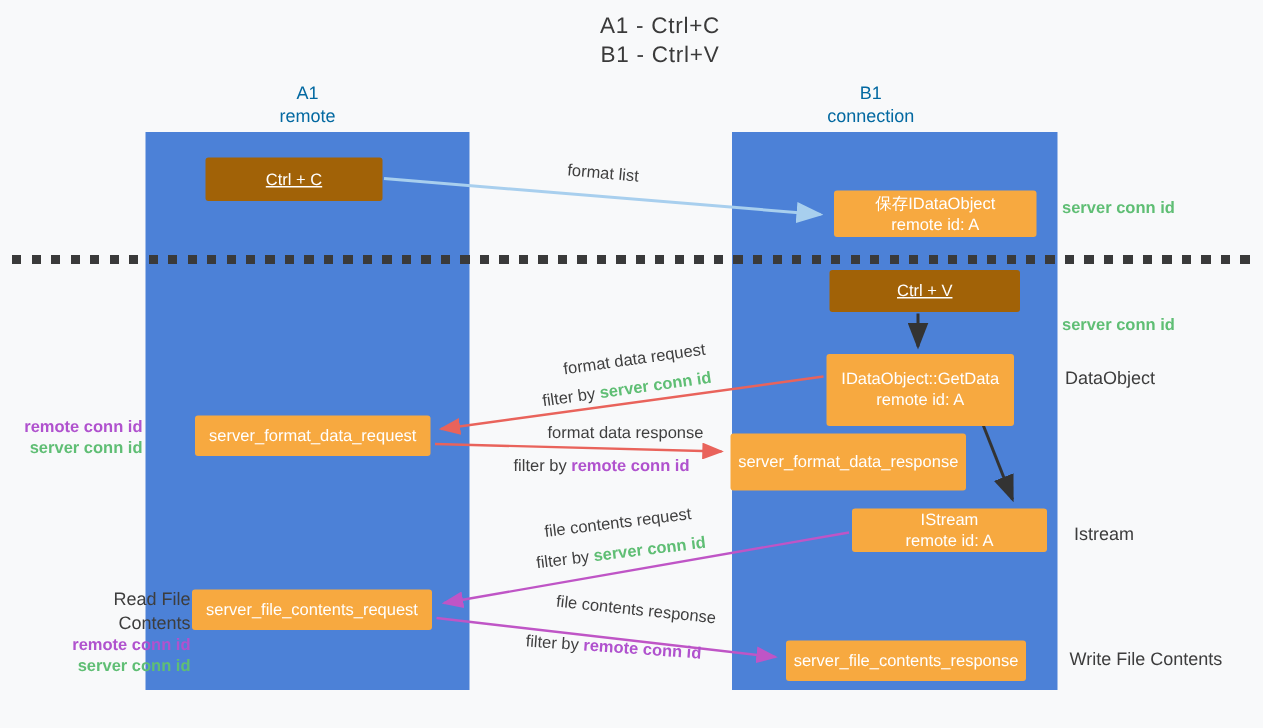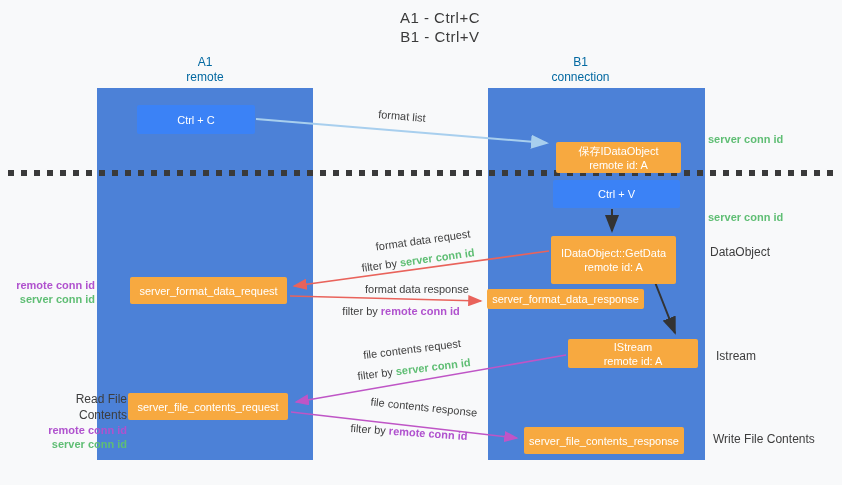--- a/index.html
+++ b/index.html
@@ -20,21 +20,21 @@
   .col-right{left:488px;width:217px;}
   .dashed{
     left:8px;top:170px;width:828px;height:6px;
     background:repeating-linear-gradient(90deg,#3a3a3a 0 6px,transparent 6px 13px);
   }
   .box{
     position:absolute;display:flex;flex-direction:column;justify-content:center;
     align-items:center;text-align:center;color:#ffffff;font-size:11px;line-height:14px;
     border-radius:2px;z-index:4;
   }
-  .green{background:#3b82f6;}
+  .green{background:#a16207;text-decoration:underline;}
   .orange{background:#f7a940;}
   .lbl{position:absolute;font-size:11px;white-space:nowrap;color:#3f3f3f;z-index:5;}
   .ctr{transform:translate(-50%,-50%);}
   .g{color:#5fbe74;font-weight:bold;}
   .p{color:#b052ce;font-weight:bold;}
   .side-dark{font-size:12px;color:#3d3d3d;}
   .left-stack{left:0;width:95px;text-align:right;font-size:11px;line-height:14px;}
   svg.arrows{position:absolute;left:0;top:0;z-index:3;pointer-events:none;}
 </style>
 </head>
@@ -82,39 +82,39 @@
     <line x1="290" y1="296" x2="481" y2="301" stroke="#e9635b" stroke-width="1.6" marker-end="url(#ah-red)"></line>
     <line x1="649" y1="267" x2="675" y2="333" stroke="#333333" stroke-width="2" marker-end="url(#ah-black)"></line>
     <line x1="566" y1="355" x2="296" y2="402" stroke="#bf55c6" stroke-width="1.6" marker-end="url(#ah-mag)"></line>
     <line x1="291" y1="412" x2="517" y2="438" stroke="#bf55c6" stroke-width="1.6" marker-end="url(#ah-mag)"></line>
   </svg>
 
   <div class="box green" style="left:137px;top:105px;width:118px;height:29px;">
     <div>Ctrl + C</div>
   </div>
 
-  <div class="box orange" style="left:556px;top:127px;width:125px;height:31px;margin-top:15px;">
+  <div class="box orange" style="left:556px;top:127px;width:135px;height:31px;">
     <div>保存IDataObject</div>
     <div>remote id: A</div>
   </div>
 
   <div class="box green" style="left:553px;top:180px;width:127px;height:28px;">
     <div>Ctrl + V</div>
   </div>
 
   <div class="box orange" style="left:551px;top:236px;width:125px;height:48px;">
     <div>IDataObject::GetData</div>
     <div>remote id: A</div>
   </div>
 
   <div class="box orange" style="left:130px;top:277px;width:157px;height:27px;">
     <div>server_format_data_request</div>
   </div>
 
-  <div class="box orange" style="left:487px;top:289px;width:157px;height:20px;">
+  <div class="box orange" style="left:487px;top:289px;width:157px;height:38px;">
     <div>server_format_data_response</div>
   </div>
 
   <div class="box orange" style="left:568px;top:339px;width:130px;height:29px;">
     <div>IStream</div>
     <div>remote id: A</div>
   </div>
 
   <div class="box orange" style="left:128px;top:393px;width:160px;height:27px;">
     <div>server_file_contents_request</div>

